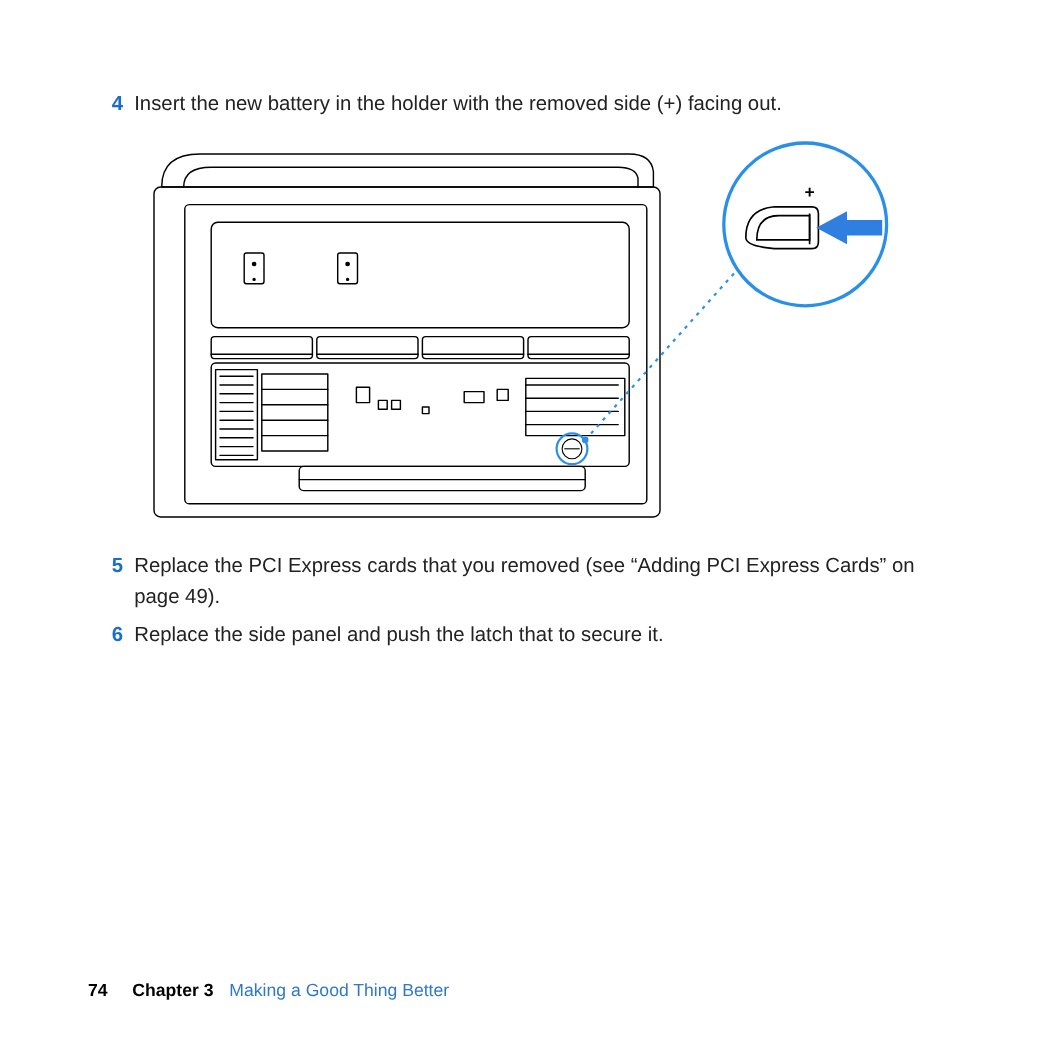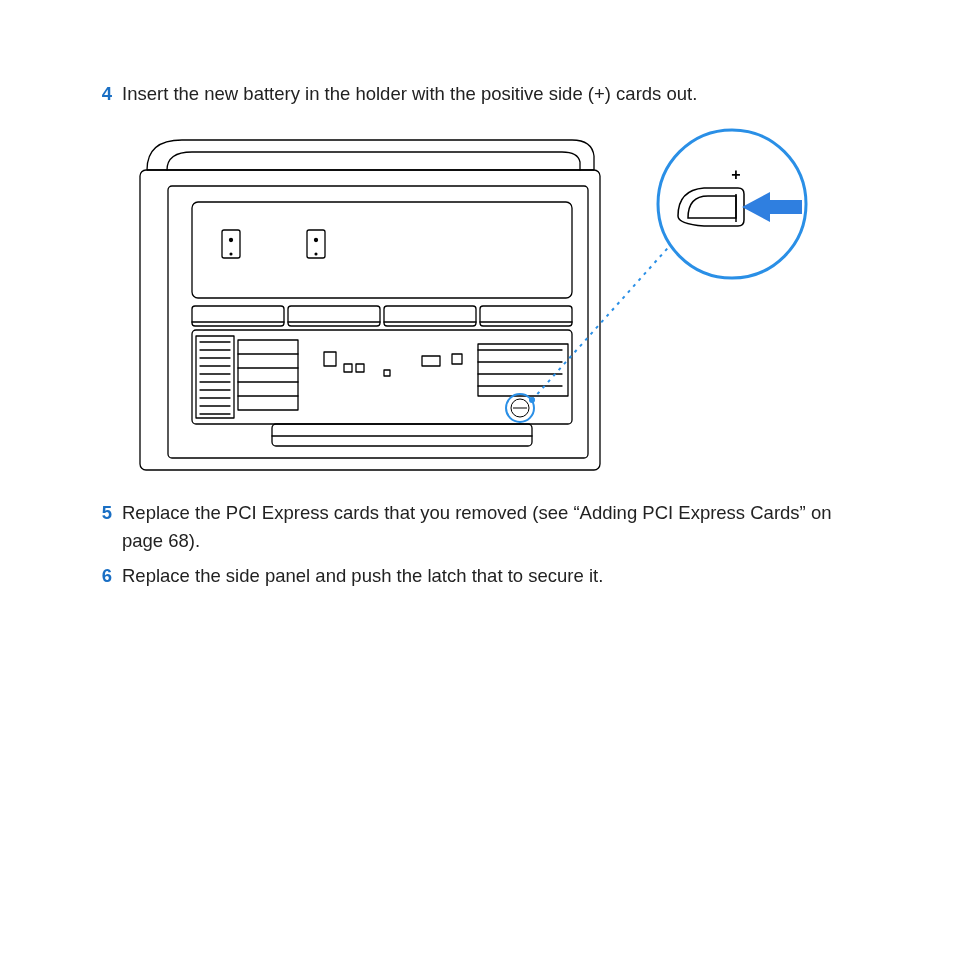--- a/index.html
+++ b/index.html
@@ -61,21 +61,21 @@
     color: #2f78c7;
   }
 </style>
 </head>
 <body>
 
 <div class="page">
 
   <div class="step">
     <span class="num">4</span>
-    <span class="text">Insert the new battery in the holder with the positive side (+) cards out.</span>
+    <span class="text">Insert the new battery in the holder with the removed side (+) facing out.</span>
   </div>
 
   <div class="figure-wrap">
     <svg width="700" height="355" viewBox="0 0 700 355">
 
       <title>Line illustration of the interior of a desktop computer enclosure with drive bays and a logic board area. A dotted line leads from a small circular battery holder on the board to an enlarged circular detail at the upper-right showing a coin-cell battery, a plus sign, and a blue arrow indicating insertion direction.</title>
 
       <g stroke="#000" stroke-width="1.3" fill="none" stroke-linejoin="round" stroke-linecap="round">
 
         <path d="M25 48
@@ -177,22 +177,27 @@
 
         <g fill="#2f7fe0">
           <polygon points="620,85 648,70 648,78 680,78 680,92 648,92 648,100"></polygon>
         </g>
       </g>
     </svg>
   </div>
 
   <div class="step">
     <span class="num">5</span>
-    <span class="text">Replace the PCI Express cards that you removed (see “Adding PCI Express Cards” on page 68).</span>
+    <span class="text">Replace the PCI Express cards that you removed (see “Adding PCI Express Cards” on page 49).</span>
   </div>
 
   <div class="step">
     <span class="num">6</span>
     <span class="text">Replace the side panel and push the latch that to secure it.</span>
   </div>
 
+  <div class="footer">
+    <span class="pagenum">74</span>
+    <span class="chapter-label">Chapter 3</span>
+    <span class="chapter-title">Making a Good Thing Better</span>
+  </div>
 
 </div>
 
 </body></html>

